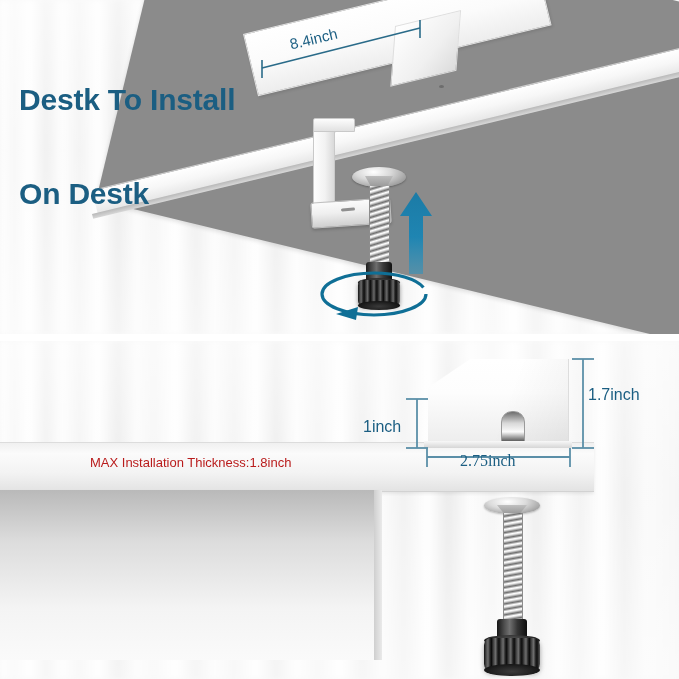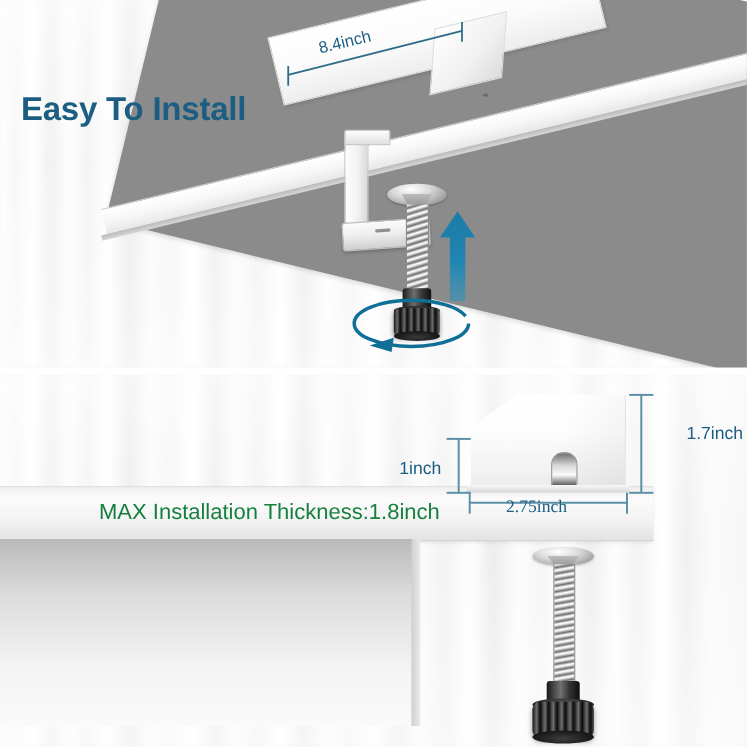--- a/index.html
+++ b/index.html
@@ -201,21 +201,21 @@
     position:absolute;left:-6px;top:149px;width:386px;height:170px;
     background:linear-gradient(180deg,#b9b9b9 0%,#dcdcdc 30%,#f4f4f4 70%,#fafafa 100%);
   }
   #desk-leg-edge{
     position:absolute;left:374px;top:149px;width:8px;height:170px;
     background:linear-gradient(90deg,#cfcfcf,#eaeaea);
   }
 
   #thickness-label{
     position:absolute;left:90px;top:114px;
-    color:#15803d;font-size:20px;white-space:nowrap;
+    color:#b91c1c;font-size:13px;white-space:nowrap;
   }
 
   
   #bracket-body{
     position:absolute;left:428px;top:18px;width:140px;height:84px;
     background:linear-gradient(180deg,#ffffff 0%,#fdfdfd 40%,#ededed 100%);
     clip-path:polygon(30% 0%,100% 0%,100% 100%,0% 100%,0% 34%);
     border-right:1px solid #dddddd;
     box-shadow:0 1px 3px rgba(0,0,0,.10);
   }
@@ -272,21 +272,21 @@
     background:radial-gradient(ellipse at 50% 62%,#3c3c3c 0%,#171717 70%,#000 100%);
     border-radius:50%;
   }
 
   
   .dimsvg{position:absolute;left:0;top:0;width:679px;height:338px;pointer-events:none;}
   .dim-label{
     position:absolute;color:#1b5e82;font-size:16px;white-space:nowrap;
   }
   #lbl-1inch{left:363px;top:418px;}
-  #lbl-17inch{left:588px;top:386px;margin-left:36px;}
+  #lbl-17inch{left:588px;top:386px;}
   #lbl-275inch{left:460px;top:452px;font-family:Liberation Serif, serif;}
 </style>
 </head>
 <body>
 
 <div id="root">
 
   <div class="panel" id="panel-top">
     <div class="curtain"></div>
     <div class="curtain-veil"></div>
@@ -334,21 +334,22 @@
     <svg id="dim-84" viewBox="0 0 200 80">
       <g stroke="#2a6b89" stroke-width="1.6" fill="none">
         <line x1="12" y1="52" x2="170" y2="12"></line>
         <line x1="12" y1="44" x2="12" y2="62"></line>
         <line x1="170" y1="4" x2="170" y2="22"></line>
       </g>
     </svg>
     <div id="dim-84-label">8.4inch</div>
 
     <div id="title-block">
-      <span class="tline">Easy To Install</span>
+      <span class="tline">Destk To Install</span>
+      <span class="tline">On Destk</span>
     </div>
   </div>
 
   <div class="panel" id="panel-bottom">
     <div class="curtain"></div>
     <div class="curtain-veil"></div>
 
     <div id="desk-slab"></div>
     <div id="desk-leg"></div>
     <div id="desk-leg-edge"></div>

